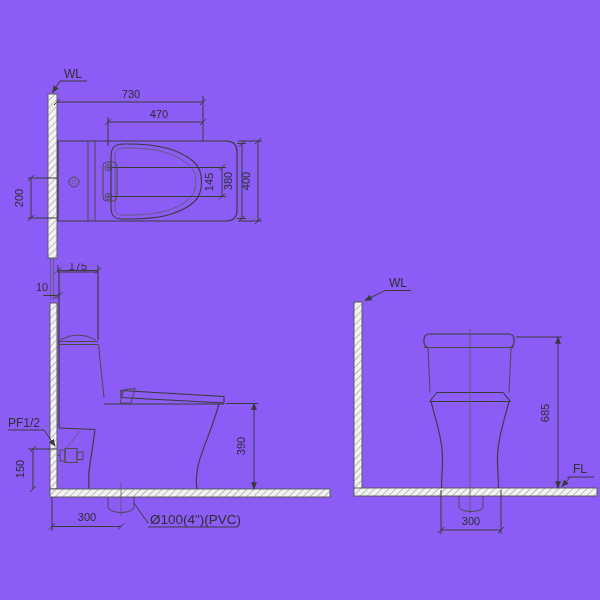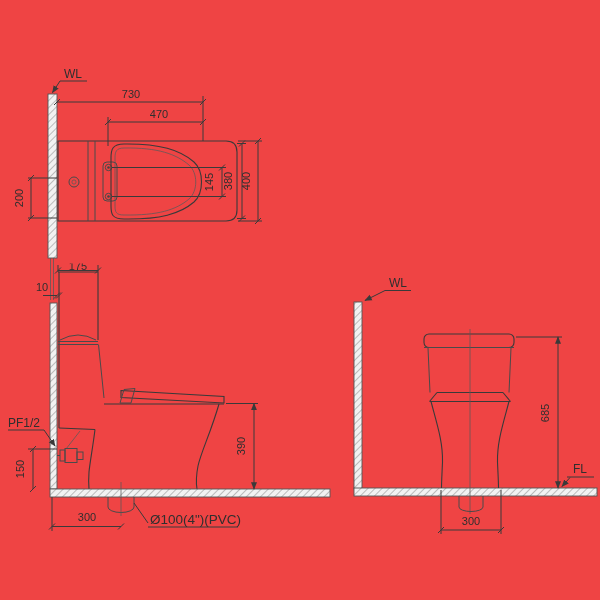--- a/index.html
+++ b/index.html
@@ -1,17 +1,17 @@
 <!DOCTYPE html>
 <html><head>
 <meta charset="utf-8">
 <style>
   html,body{margin:0;padding:0;background:#ffffff;}
   .stage{
-    position:relative;width:600px;height:600px;background:#ef4444;overflow:hidden;
+    position:relative;width:600px;height:600px;background:#8b5cf6;overflow:hidden;
     font-family:"Liberation Sans", sans-serif;
   }
   svg{display:block;}
   svg text{
     font-family:"Liberation Sans", sans-serif;
     fill:#2f2f2f;
   }
   .dim-txt{font-size:11px;}
   .lbl-txt{font-size:12px;}
   .lbl-txt-lg{font-size:13.5px;}

